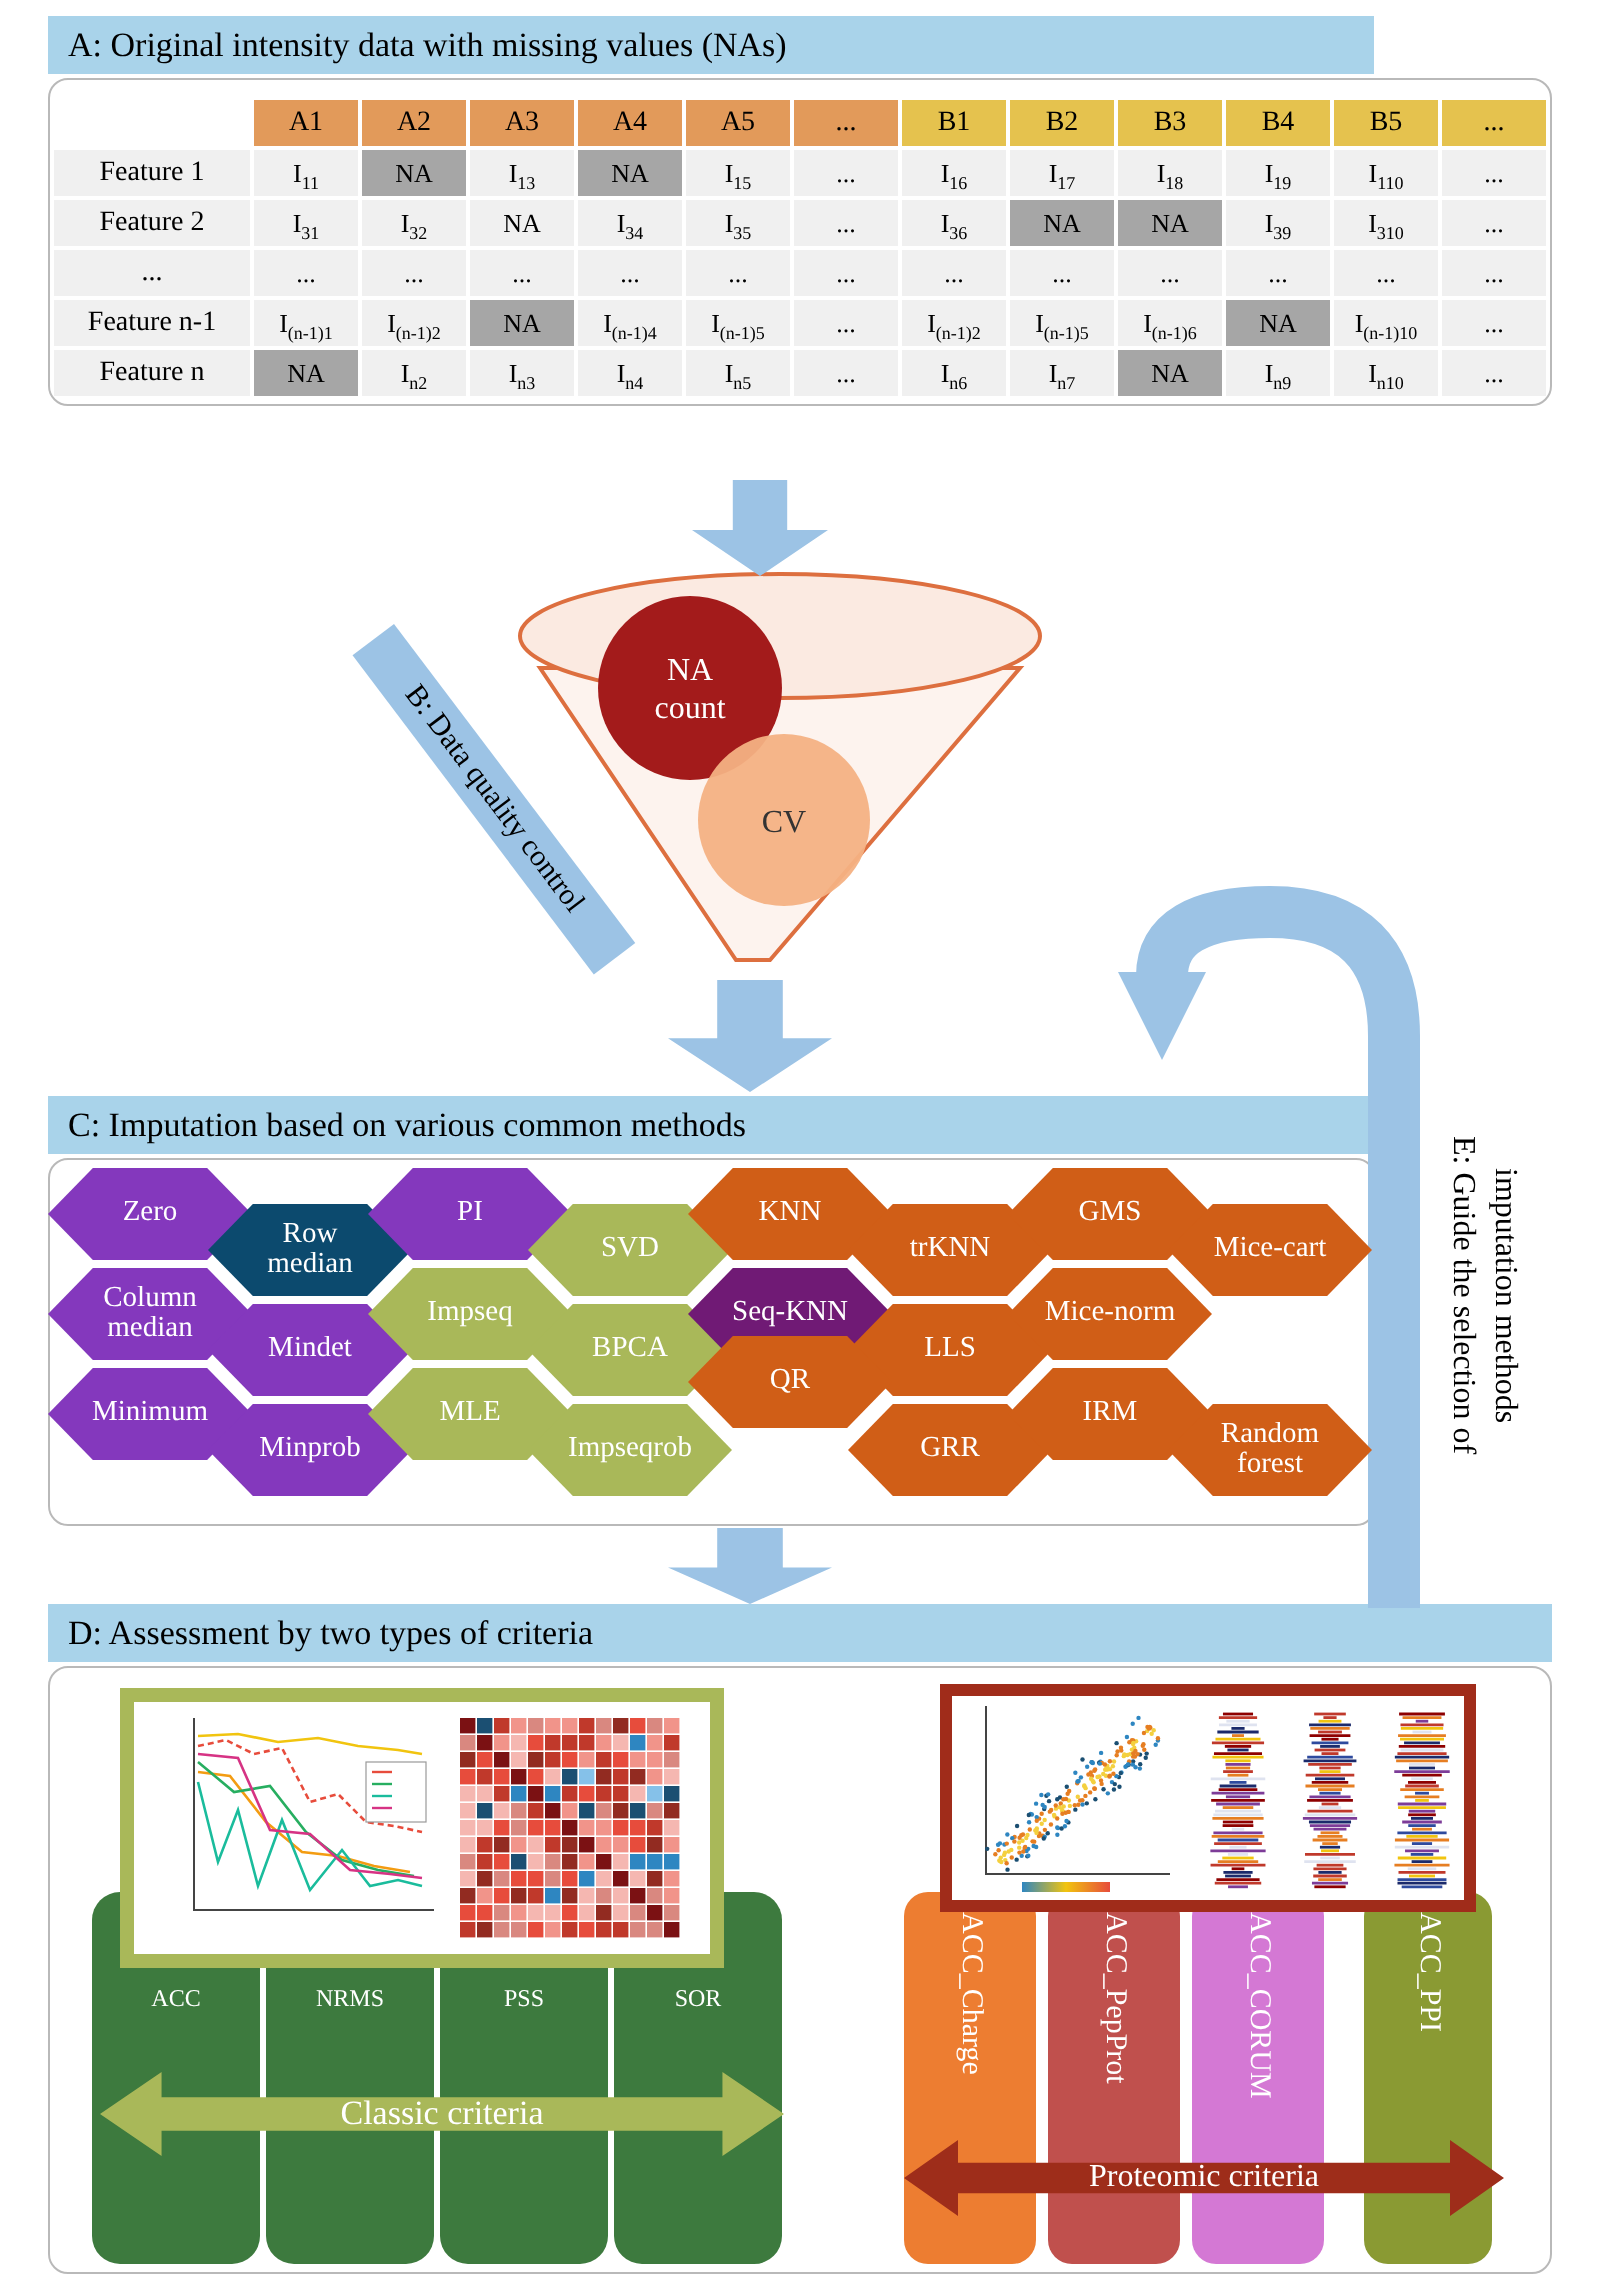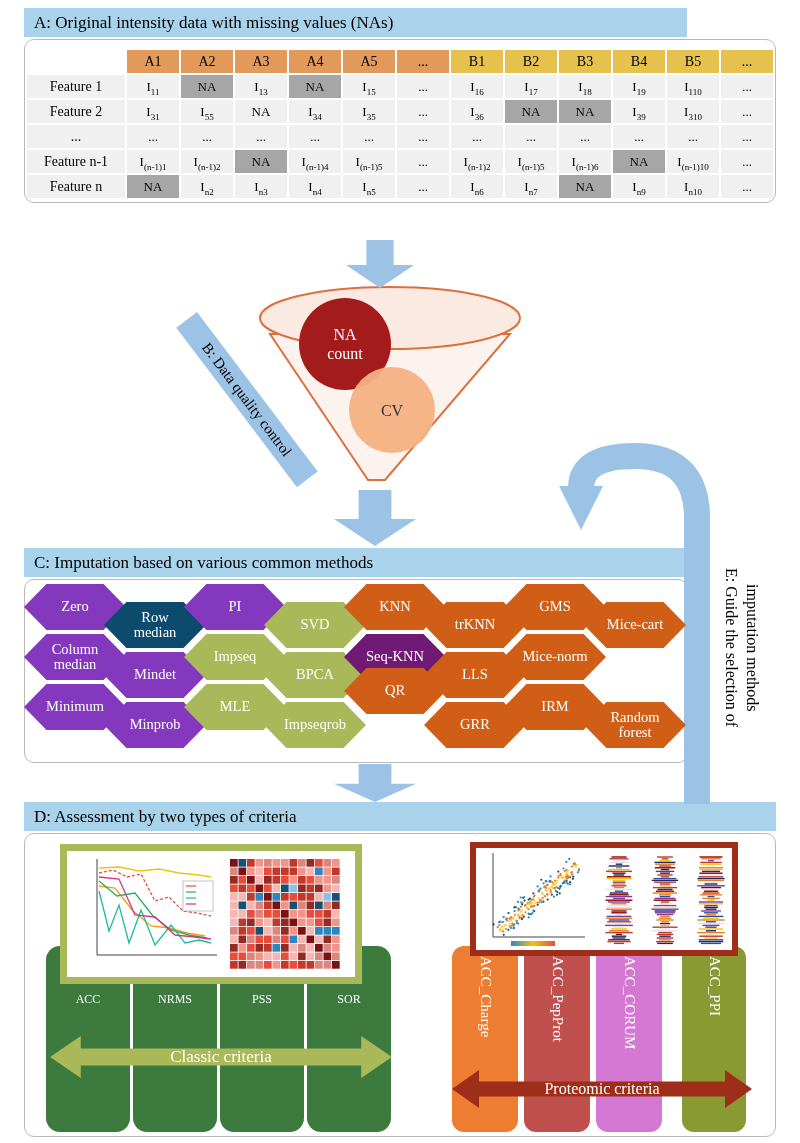--- a/index.html
+++ b/index.html
@@ -123,21 +123,21 @@
           <td>I<sub>16</sub></td>
           <td>I<sub>17</sub></td>
           <td>I<sub>18</sub></td>
           <td>I<sub>19</sub></td>
           <td>I<sub>110</sub></td>
           <td>...</td>
         </tr>
         <tr>
           <th class="lbl">Feature 2</th>
           <td>I<sub>31</sub></td>
-          <td>I<sub>55</sub></td>
+          <td>I<sub>32</sub></td>
           <td>NA</td>
           <td>I<sub>34</sub></td>
           <td>I<sub>35</sub></td>
           <td>...</td>
           <td>I<sub>36</sub></td>
           <td class="na-gray">NA</td>
           <td class="na-gray">NA</td>
           <td>I<sub>39</sub></td>
           <td>I<sub>310</sub></td>
           <td>...</td>

